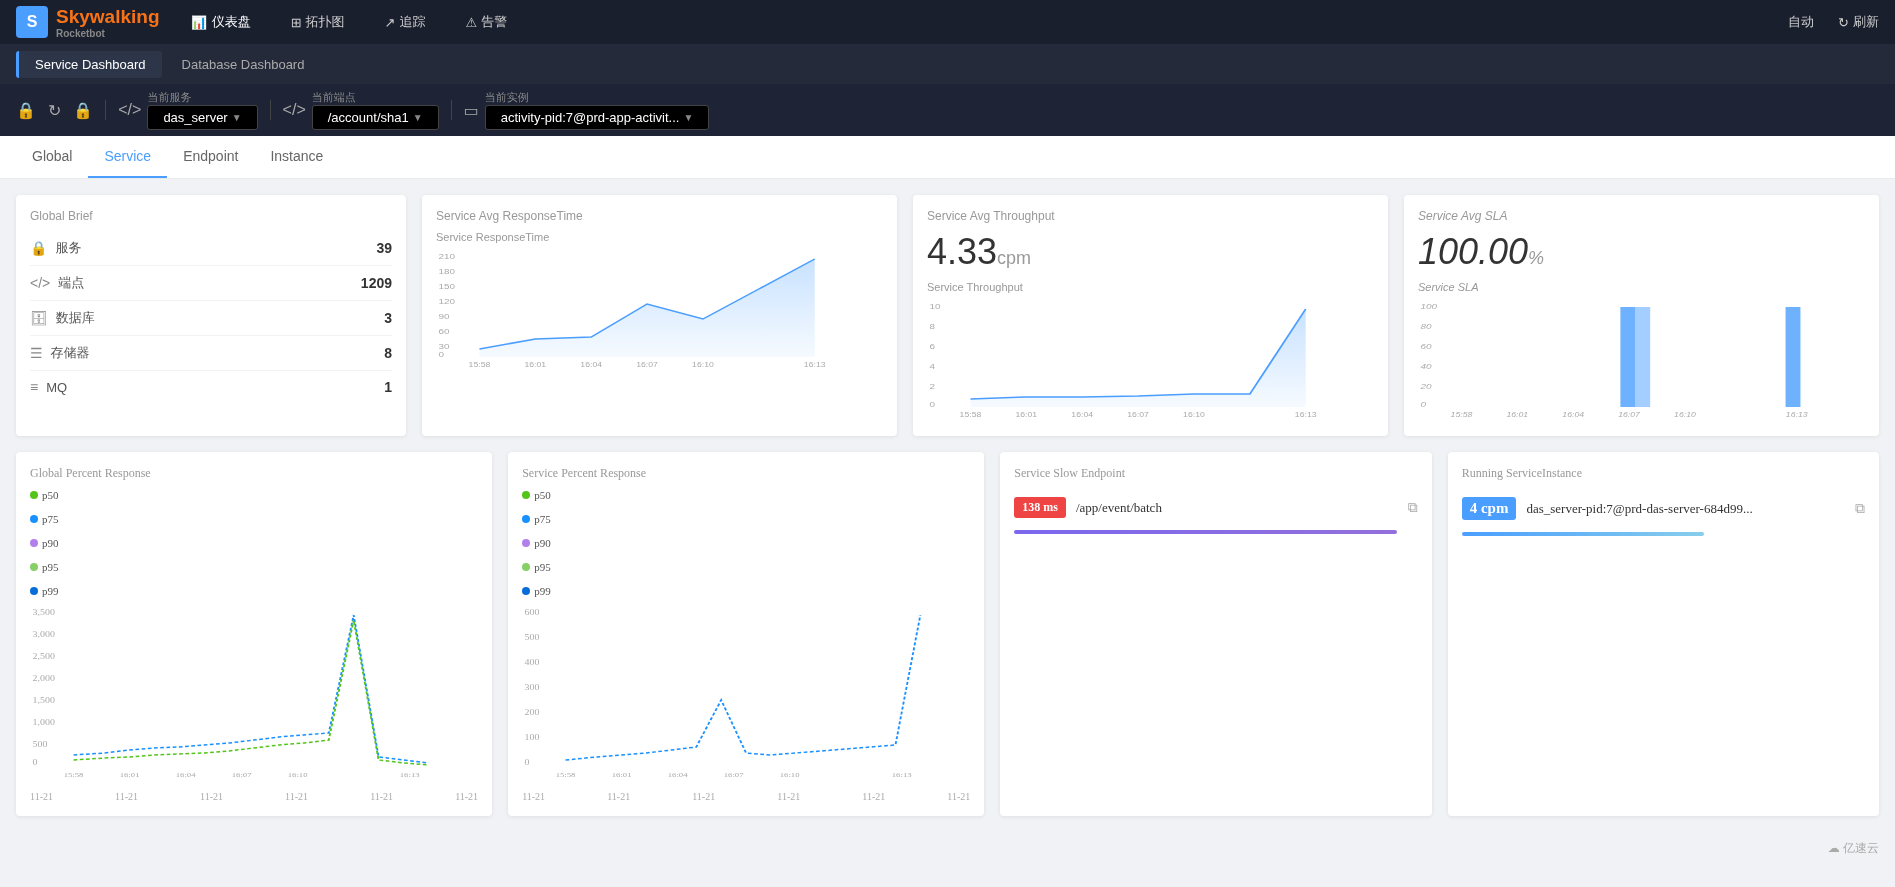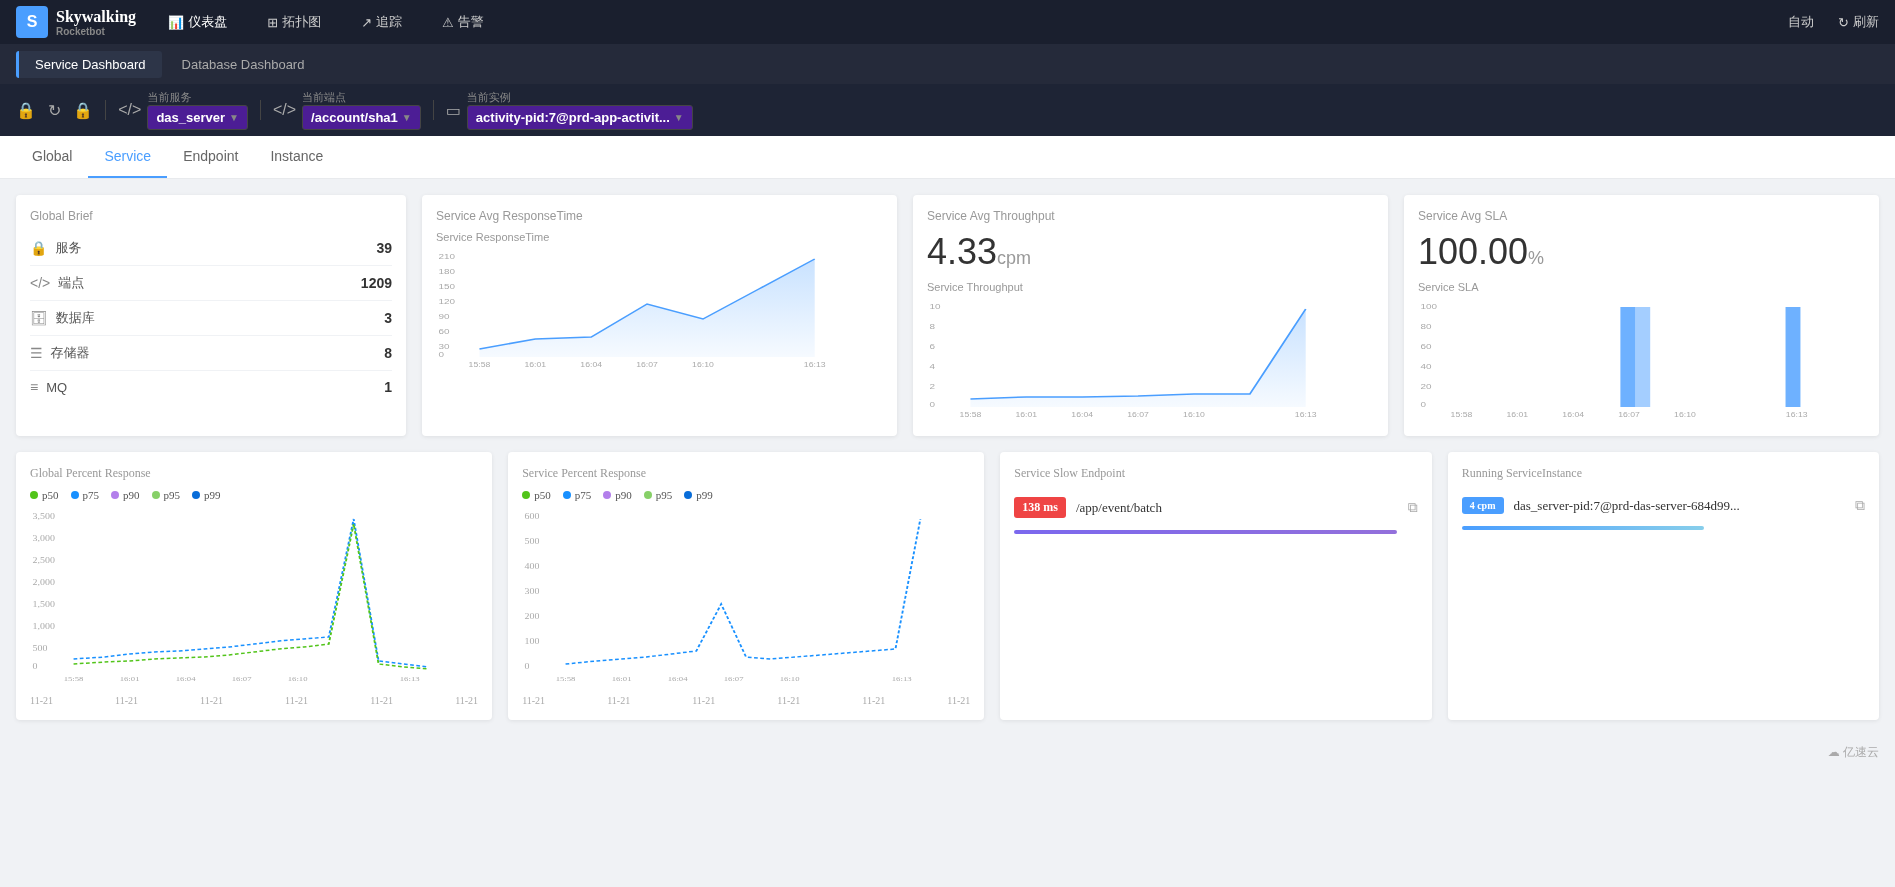--- a/index.html
+++ b/index.html
@@ -52,22 +52,22 @@
       align-items: center;
       padding: 8px 16px;
       gap: 12px;
       height: 52px;
     }
     .toolbar-icon { color: #aaa; font-size: 16px; cursor: pointer; }
     .toolbar-divider { width: 1px; height: 20px; background: #444; }
     .toolbar-group { display: flex; align-items: center; gap: 6px; }
     .toolbar-label { color: #888; font-size: 11px; }
     .toolbar-select {
-      display: flex; align-items: center; gap: 4px; background: #4c1d95; border: 1px solid #444;
-      padding: 4px 8px; border-radius: 3px; cursor: pointer; color: #fff; min-width: 100px; font-weight: bold;
+      display: flex; align-items: center; gap: 4px; background: #000000; border: 1px solid #444;
+      padding: 4px 15px; border-radius: 3px; cursor: pointer; color: #fff; min-width: 100px;
     }
     .toolbar-select .chevron { color: #888; font-size: 10px; }
 
     
     .content-nav {
       background: #fff;
       padding: 0 16px;
       display: flex;
       align-items: center;
       border-bottom: 1px solid #e8eaed;
@@ -133,33 +133,33 @@
     .chart-subtitle { font-size: 11px; color: #999; margin-bottom: 6px; }
 
     svg.chart { width: 100%; height: 120px; }
     svg.chart-sla { width: 100%; height: 120px; }
 
     
     .bottom-row { display: flex; gap: 16px; }
     .bottom-card { flex: 1; background: #fff; border-radius: 4px; padding: 14px; box-shadow: 0 1px 4px rgba(0,0,0,0.08); font-family: Liberation Serif, serif; }
 
     
-    .legend { display: flex; gap: 12px; margin-bottom: 8px; flex-wrap: wrap; }
+    .legend { display: flex; gap: 12px; margin-bottom: 8px; flex-wrap: wrap; flex-direction: column; }
     .legend-item { display: flex; align-items: center; gap: 4px; font-size: 11px; color: #555; }
     .legend-dot { width: 8px; height: 8px; border-radius: 50%; }
 
     
     .slow-endpoint-item {
       display: flex; align-items: center; gap: 10px; padding: 8px 0;
     }
     .badge-ms {
       background: #ef4444; color: #fff; padding: 3px 8px; border-radius: 3px; font-size: 12px; font-weight: bold;
     }
     .badge-cpm {
-      background: #4a9eff; color: #fff; padding: 3px 8px; border-radius: 3px; font-size: 10px; font-weight: bold;
+      background: #4a9eff; color: #fff; padding: 3px 8px; border-radius: 3px; font-size: 15px; font-weight: bold;
     }
     .endpoint-path { font-size: 13px; color: #333; flex: 1; }
     .copy-icon { color: #aaa; cursor: pointer; font-size: 14px; }
     .endpoint-bar { height: 4px; background: linear-gradient(to right, #7b68ee, #9370db); border-radius: 2px; margin-top: 4px; }
     .instance-bar { height: 4px; background: linear-gradient(to right, #4a9eff, #87ceeb); border-radius: 2px; margin-top: 4px; }
 
     .footer {
       text-align: right;
       padding: 8px 16px;
       color: #aaa;
@@ -172,31 +172,31 @@
       justify-content: space-between;
       font-size: 10px;
       color: #aaa;
       margin-top: 2px;
     }
 
     .chart-container {
       position: relative;
     }
 
-    .sla-card { min-width: 380px; flex-shrink: 0; }
+    .sla-card { min-width: 380px; flex-shrink: 0; font-style: italic; }
   </style>
 </head>
 <body>
 
 <div class="top-nav">
   <div class="top-nav-left">
     <div class="logo-area">
       <div class="logo-icon">S</div>
       <div>
-        <div style="font-size:16px;font-weight:bold;color:#ffffff;font-family:Liberation Serif, serif;">Skywalking</div>
+        <div style="font-size:19px;font-weight:bold;color:#f97316;">Skywalking</div>
         <div style="font-size:10px;color:#888;">Rocketbot</div>
       </div>
     </div>
     <div class="nav-item active">
       <span>📊</span>
       <span>仪表盘</span>
     </div>
     <div class="nav-item">
       <span>⊞</span>
       <span>拓扑图</span>

